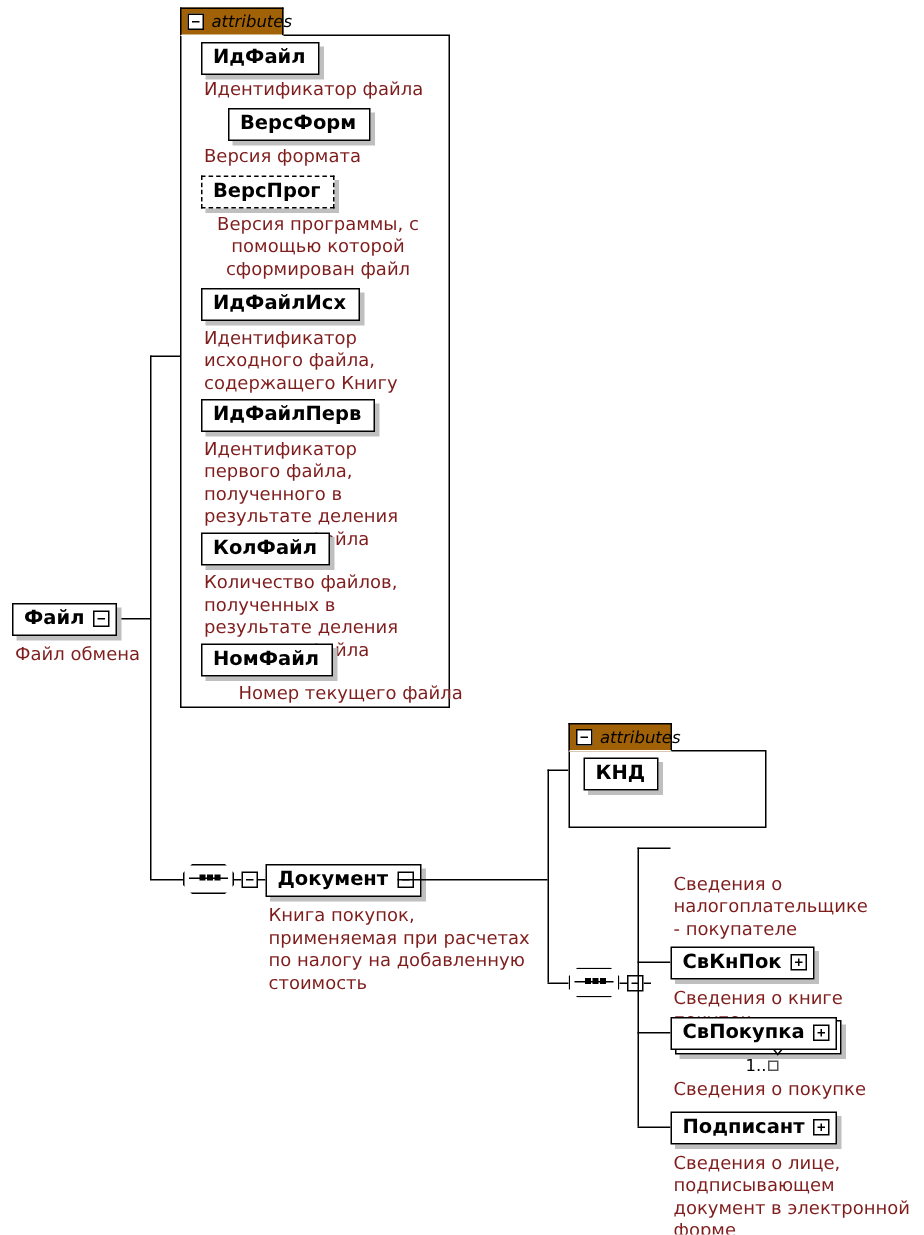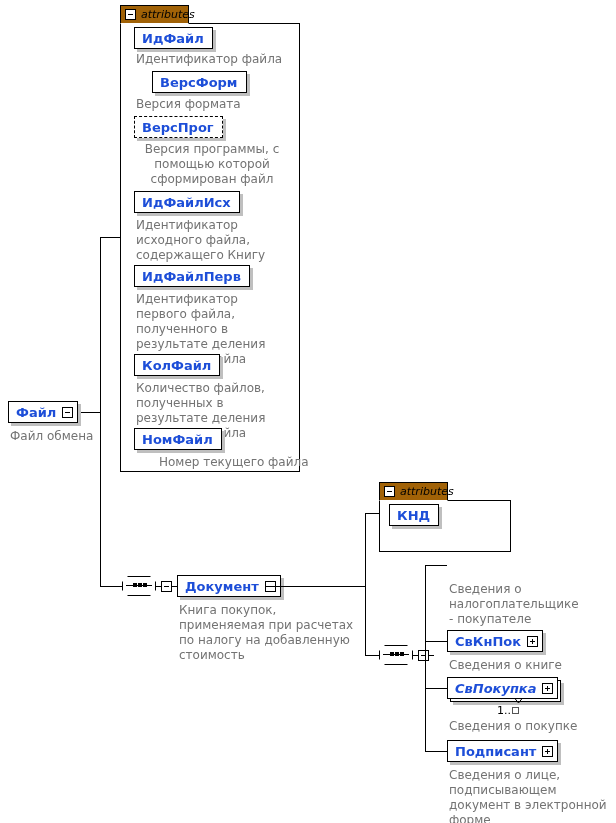--- a/index.html
+++ b/index.html
@@ -98,31 +98,30 @@
     display: inline-flex;
     align-items: center;
     padding: 0 4px 0 7px;
     box-shadow: 3px 3px 0 0 #bfbfbf;
     white-space: nowrap;
   }
   .nodebox.dashed { border-style: dashed; }
   .nodebox .nm {
     font-weight: bold;
     font-size: 13px;
-    color: #1d4ed8;
+    color: #000000;
     letter-spacing: 0px;
   }
   .nodebox .exp { margin-left: 6px; }
   .nodebox.noexp { padding-right: 8px; }
 
   
   .repeat {
     position: relative;
     display: inline-block;
-    font-style: italic;
   }
   .repeat .backplate {
     position: absolute;
     left: 3px;
     top: 3px;
     right: -3px;
     bottom: -3px;
     border: 1px solid #000000;
     background: #ffffff;
     box-shadow: 3px 3px 0 0 #bfbfbf;
@@ -132,21 +131,21 @@
     position: relative;
     z-index: 1;
     box-shadow: none;
   }
 
   
   .desc {
     position: absolute;
     font-size: 12px;
     line-height: 15px;
-    color: #737373;
+    color: #7f1d1d;
   }
 
   
   .seqwrap {
     position: absolute;
     display: flex;
     align-items: center;
   }
   .seq {
     position: relative;

